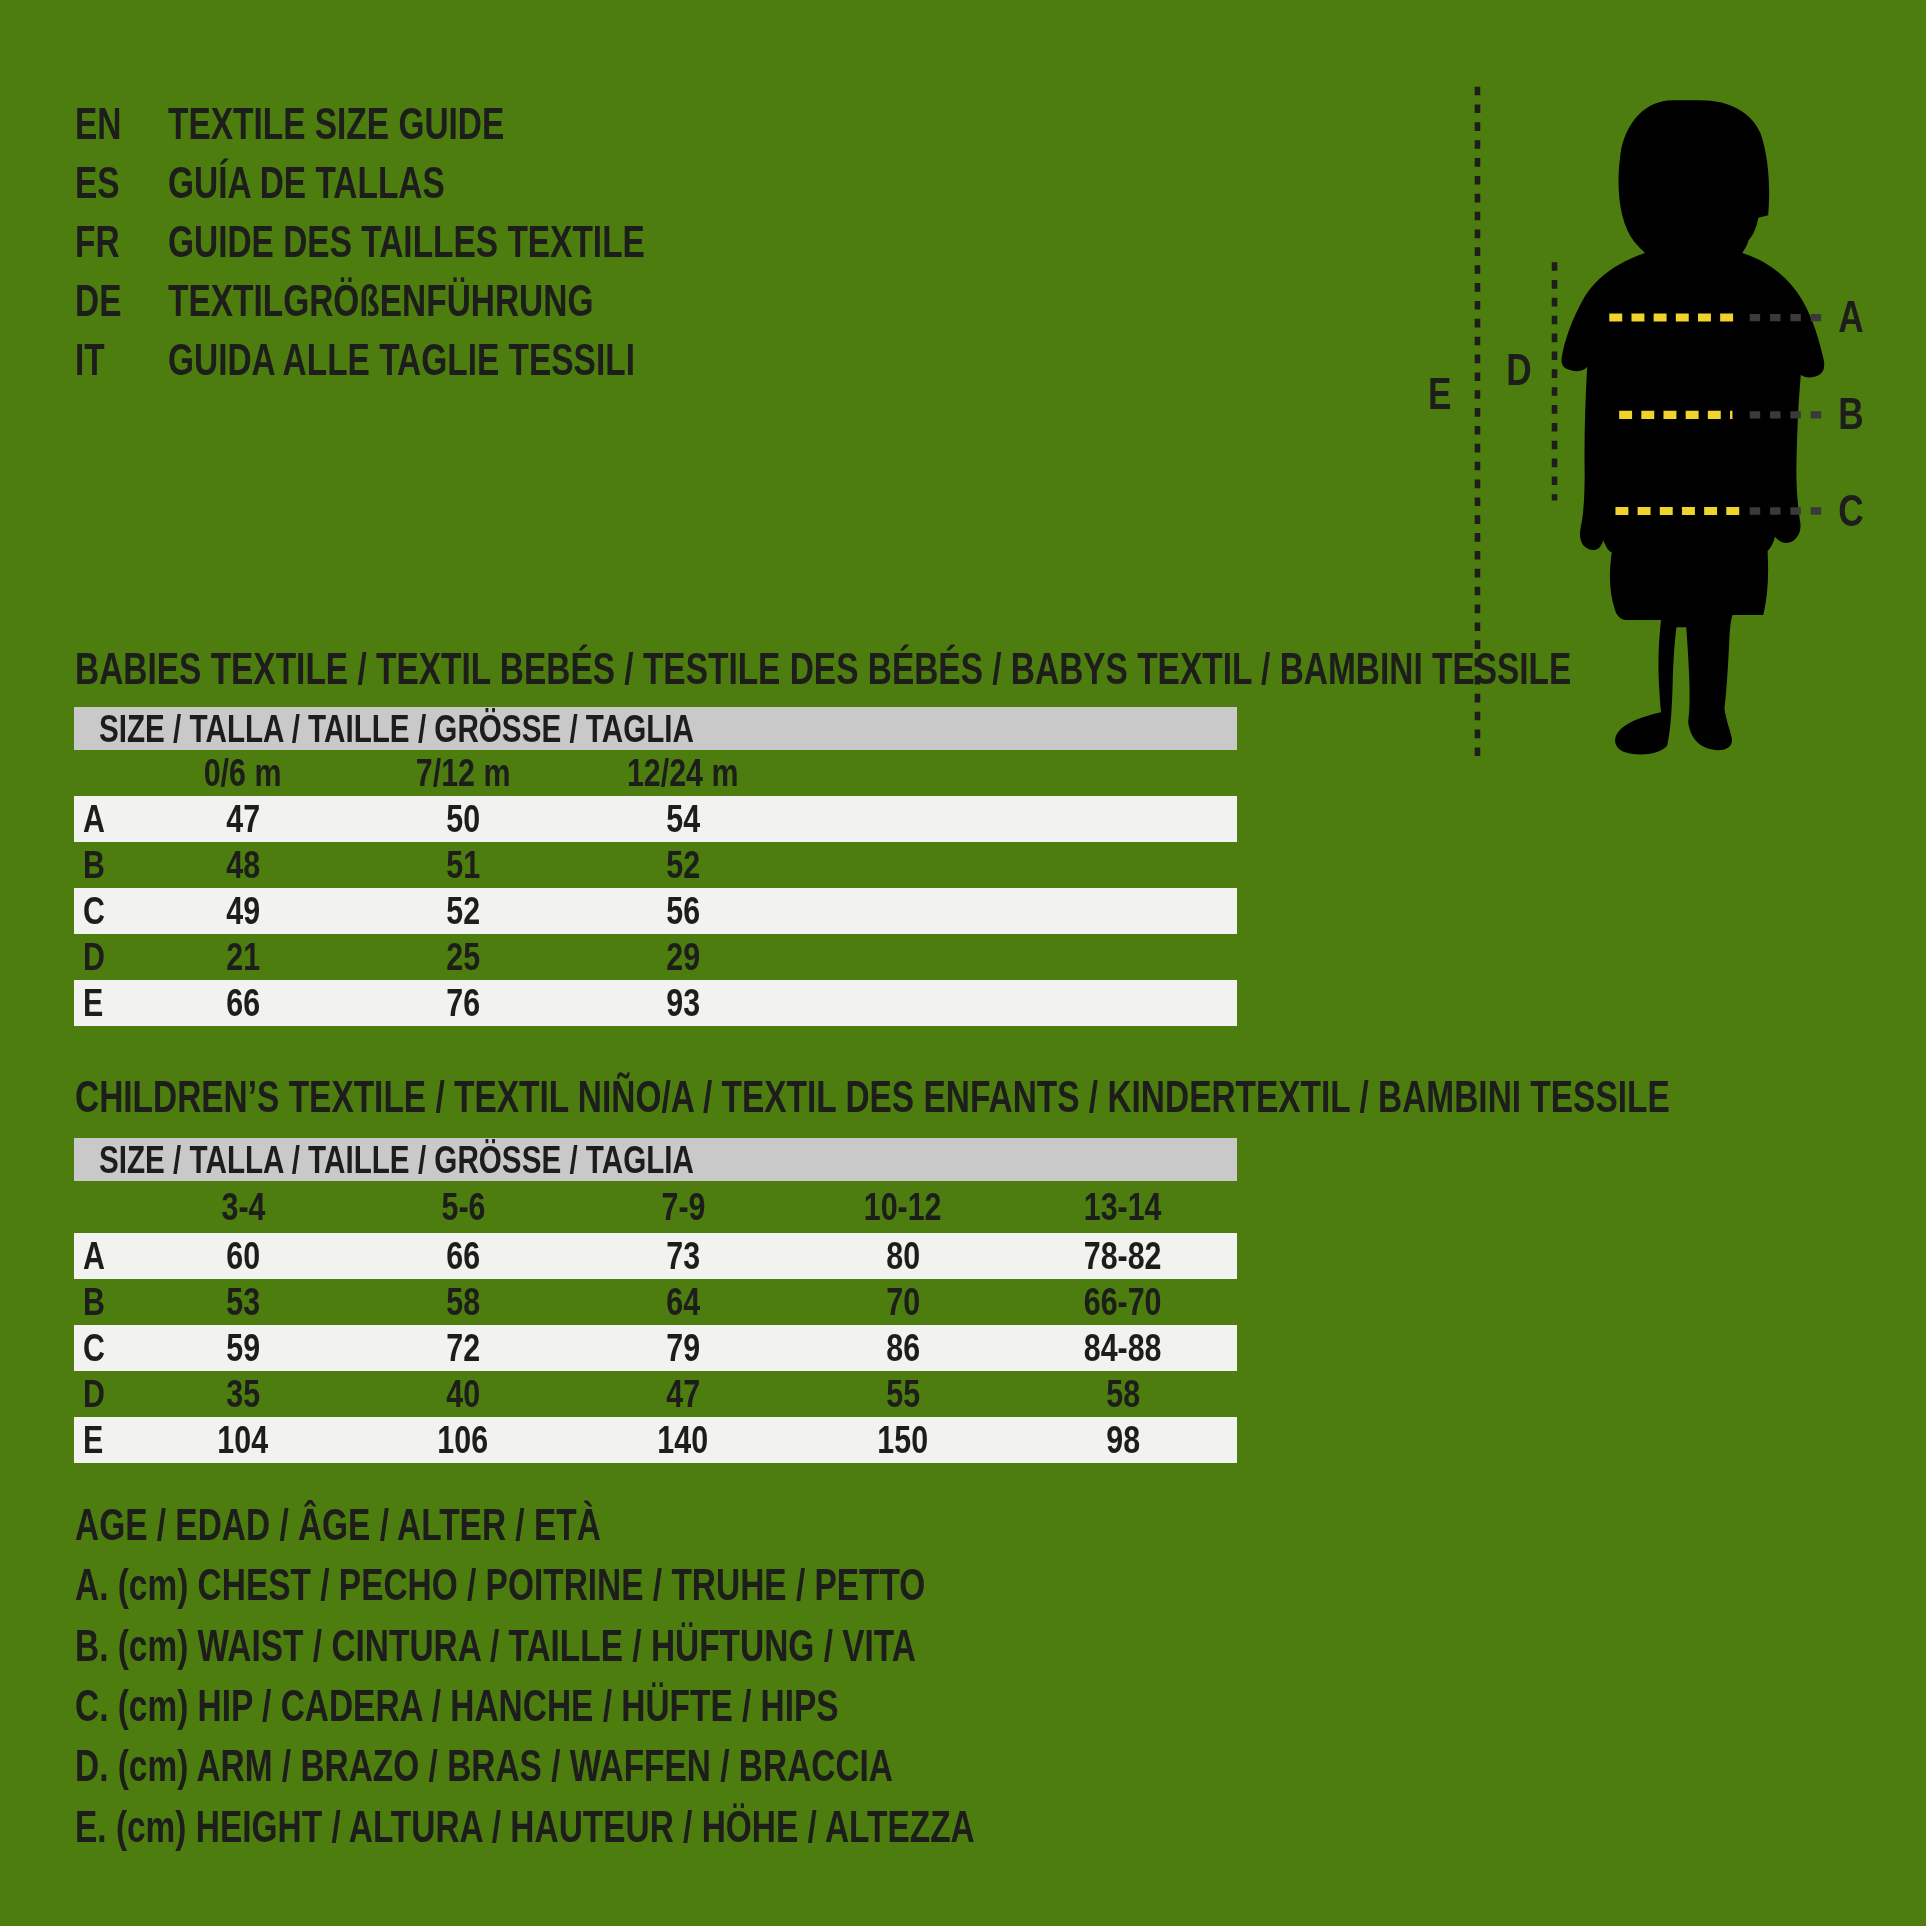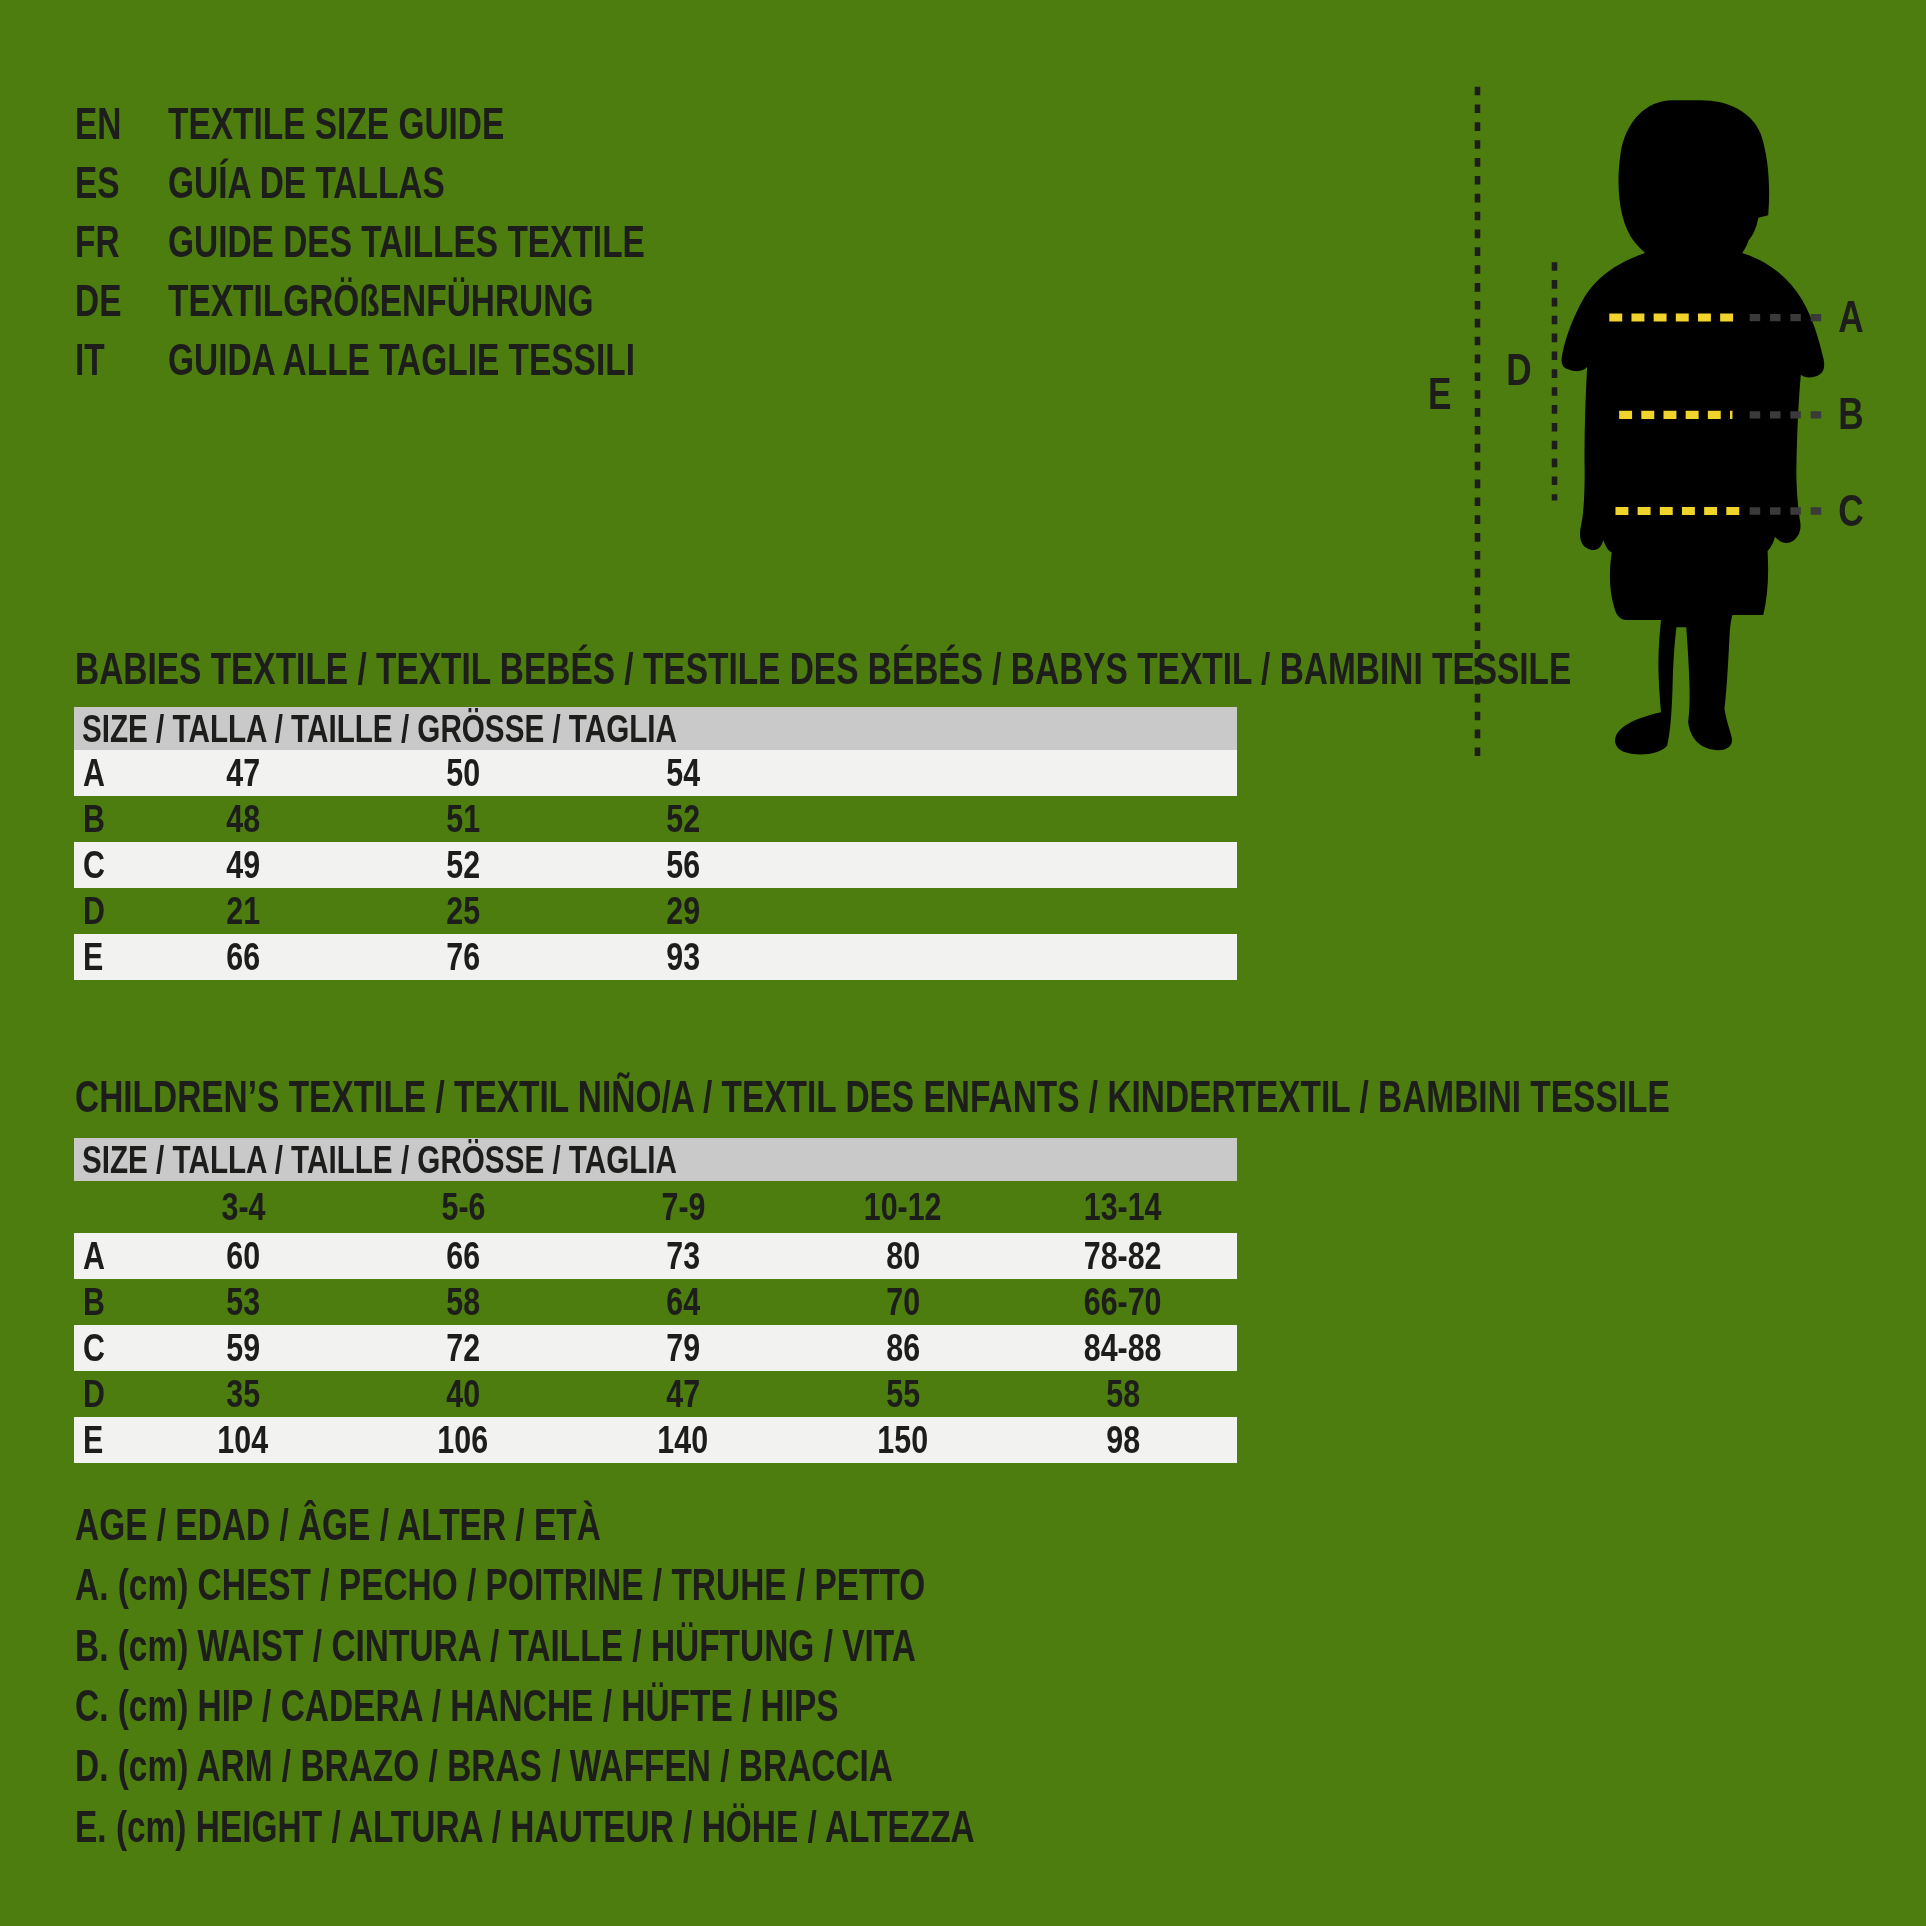--- a/index.html
+++ b/index.html
@@ -18,21 +18,21 @@
     line-height:44px;
     white-space:nowrap;
   }
   .cond{transform:scaleX(0.76);transform-origin:0 50%;}
   
   .size-table{position:absolute;left:74px;width:1163px;}
   .band{
     height:43px;background:#c9c9c9;
     display:flex;align-items:center;
     font-weight:bold;font-size:39px;
-    padding-left:8px;box-sizing:border-box;
+    padding-left:25px;box-sizing:border-box;
     white-space:nowrap;
   }
   .trow{
     display:grid;
     grid-template-columns:59px repeat(5,220px);
     align-items:center;
     height:46px;
     font-weight:bold;font-size:38px;
     white-space:nowrap;
   }
@@ -136,20 +136,28 @@
   <div class="fig-label" style="left:1835px;top:489px;">C</div>
   <div class="fig-label" style="left:1503px;top:348px;">D</div>
   <div class="fig-label" style="left:1425px;top:372px;">E</div>
 
   <div class="txt cond" style="left:75px;top:647px;">BABIES TEXTILE / TEXTIL BEBÉS / TESTILE DES BÉBÉS / BABYS TEXTIL / BAMBINI TESSILE</div>
 
   <div class="size-table" style="top:707px;">
     <div class="band">
         <span class="cond">SIZE / TALLA / TAILLE / GRÖSSE / TAGLIA</span>
       </div>
+    <div class="trow subhead">
+      <div class="lab"></div>
+      <div class="val"><span>0/6 m</span></div>
+      <div class="val"><span>7/12 m</span></div>
+      <div class="val"><span>12/24 m</span></div>
+      <div class="val"></div>
+        <div class="val"></div>
+    </div>
     <div class="trow stripe">
       <div class="lab"><span>A</span></div>
       <div class="val"><span>47</span></div>
       <div class="val"><span>50</span></div>
       <div class="val"><span>54</span></div>
       <div class="val"></div>
         <div class="val"></div>
     </div>
     <div class="trow">
       <div class="lab"><span>B</span></div>

